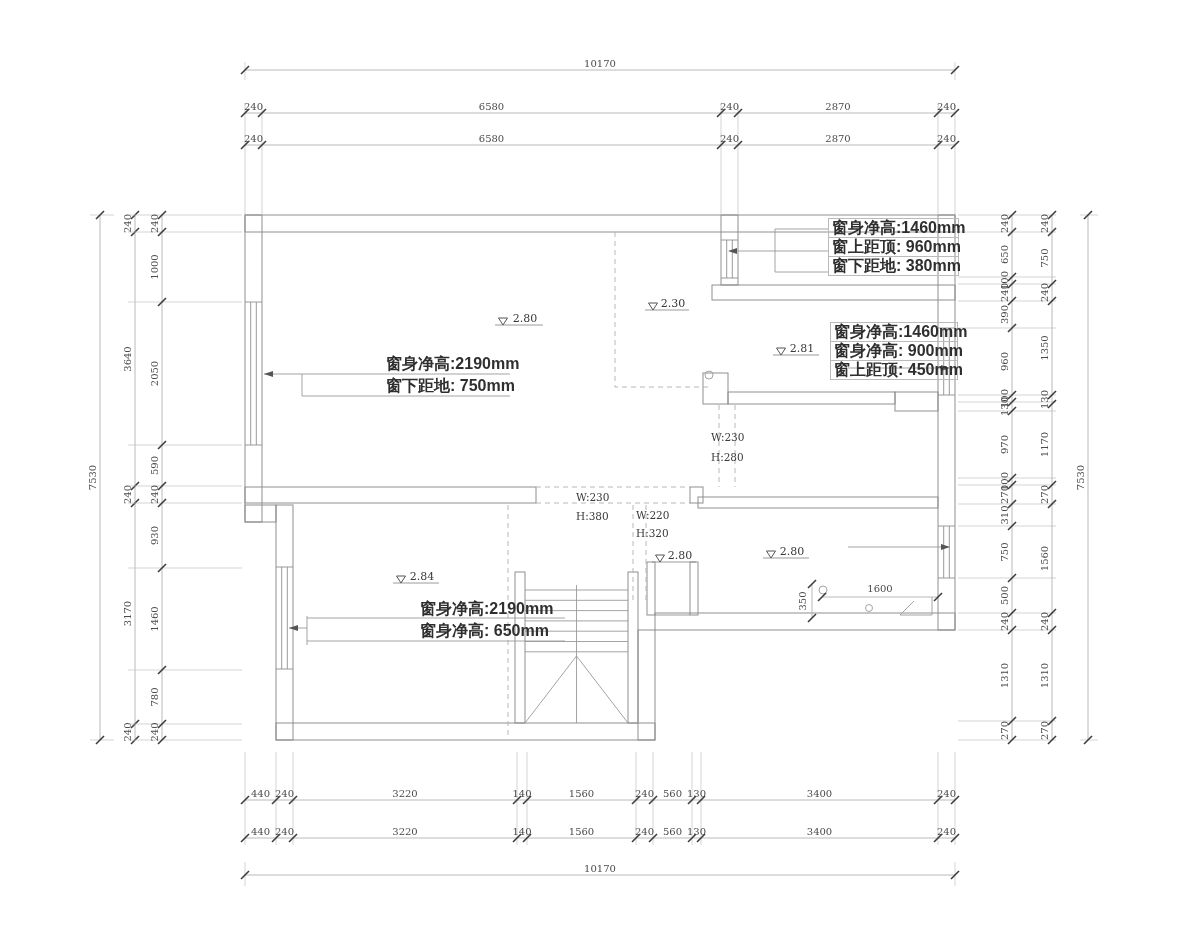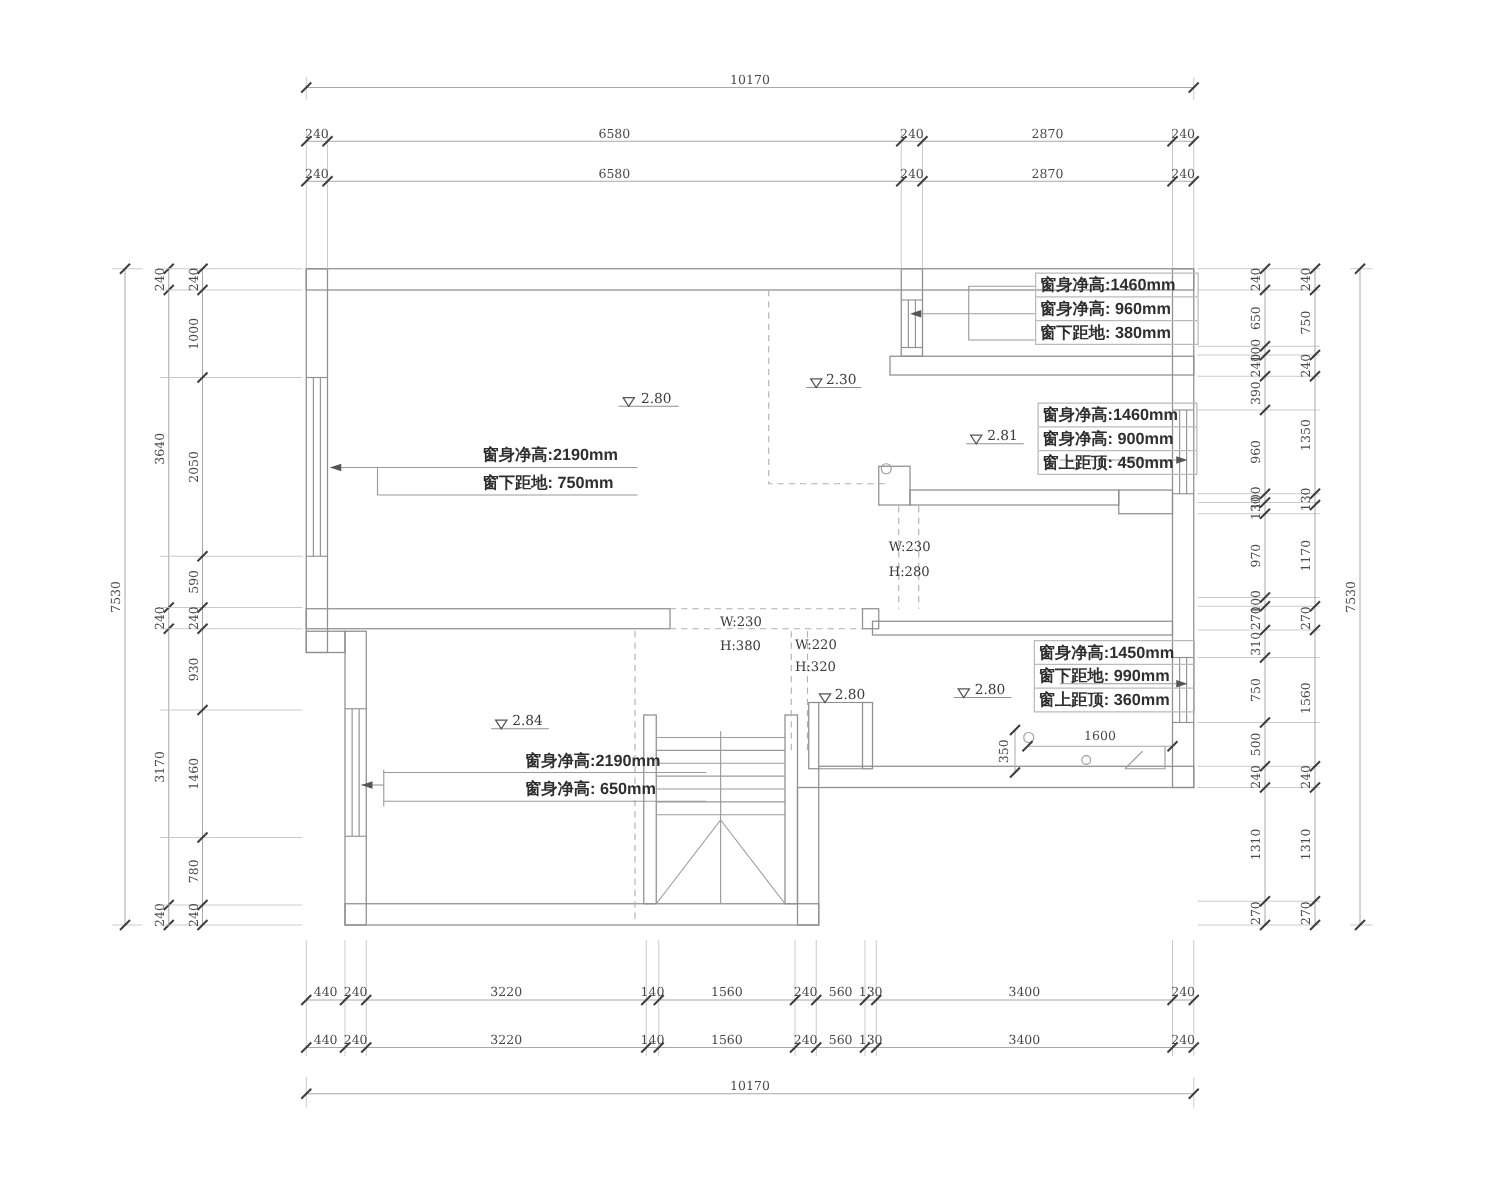--- a/index.html
+++ b/index.html
@@ -15,21 +15,21 @@
   .tick{stroke:#3c3c3c;stroke-width:1.6;}
   .dim-text{font-family:"DejaVu Serif",serif;font-size:10px;fill:#4a4a4a;}
   .lvl-text{font-family:"DejaVu Serif",serif;font-size:11px;fill:#3a3a3a;}
   .open-text{font-family:"DejaVu Serif",serif;font-size:10.5px;fill:#3a3a3a;}
   .leader{stroke:#9a9a9a;stroke-width:0.9;fill:none;}
   .ah{fill:#555;stroke:none;}
   .fixture{stroke:#9a9a9a;stroke-width:0.9;fill:none;}
   .lvl-line{stroke:#8f8f8f;stroke-width:0.9;}
   .lvl-tri{fill:none;stroke:#555;stroke-width:1;}
   .note{position:absolute;font-family:"Liberation Sans",sans-serif;font-weight:700;
-        font-size:13px;color:#2f2f2f;white-space:nowrap;}
+        font-size:16px;color:#2f2f2f;white-space:nowrap;}
   .boxed{border:1px solid #bababa;background:transparent;}
   .boxed .note-row{height:18px;line-height:18px;padding:0 3px;}
   .boxed .note-row:not(:last-child){border-bottom:1px solid #bababa;}
   .plain .note-row{height:22px;line-height:22px;}
 </style>
 </head>
 <body>
 
 <div id="page">
 
@@ -442,35 +442,30 @@
           <text class="open-text" x="636" y="519">W:220</text>
           <text class="open-text" x="636" y="537">H:320</text>
         </g>
         <text class="dim-text" text-anchor="middle" x="880" y="592">1600</text>
         <text class="dim-text" text-anchor="middle" x="806" y="601" transform="rotate(-90 806 601)">350</text>
       </g>
   </svg>
 
   <div class="note boxed" style="left:828px;top:218px;width:129px;">
     <div class="note-row">窗身净高:1460mm</div>
-    <div class="note-row">窗身净高: 960mm</div>
+    <div class="note-row">窗上距顶: 960mm</div>
     <div class="note-row">窗下距地: 380mm</div>
   </div>
 
   <div class="note boxed" style="left:830px;top:322px;width:126px;">
     <div class="note-row">窗身净高:1460mm</div>
     <div class="note-row">窗身净高: 900mm</div>
     <div class="note-row">窗上距顶: 450mm</div>
   </div>
 
-  <div class="note boxed" style="left:827px;top:512px;width:127px;">
-    <div class="note-row">窗身净高:1450mm</div>
-    <div class="note-row">窗下距地: 990mm</div>
-    <div class="note-row">窗上距顶: 360mm</div>
-  </div>
 
   <div class="note plain" style="left:386px;top:353px;width:140px;">
     <div class="note-row">窗身净高:2190mm</div>
     <div class="note-row">窗下距地: 750mm</div>
   </div>
 
   <div class="note plain" style="left:420px;top:598px;width:140px;">
     <div class="note-row">窗身净高:2190mm</div>
     <div class="note-row">窗身净高: 650mm</div>
   </div>

